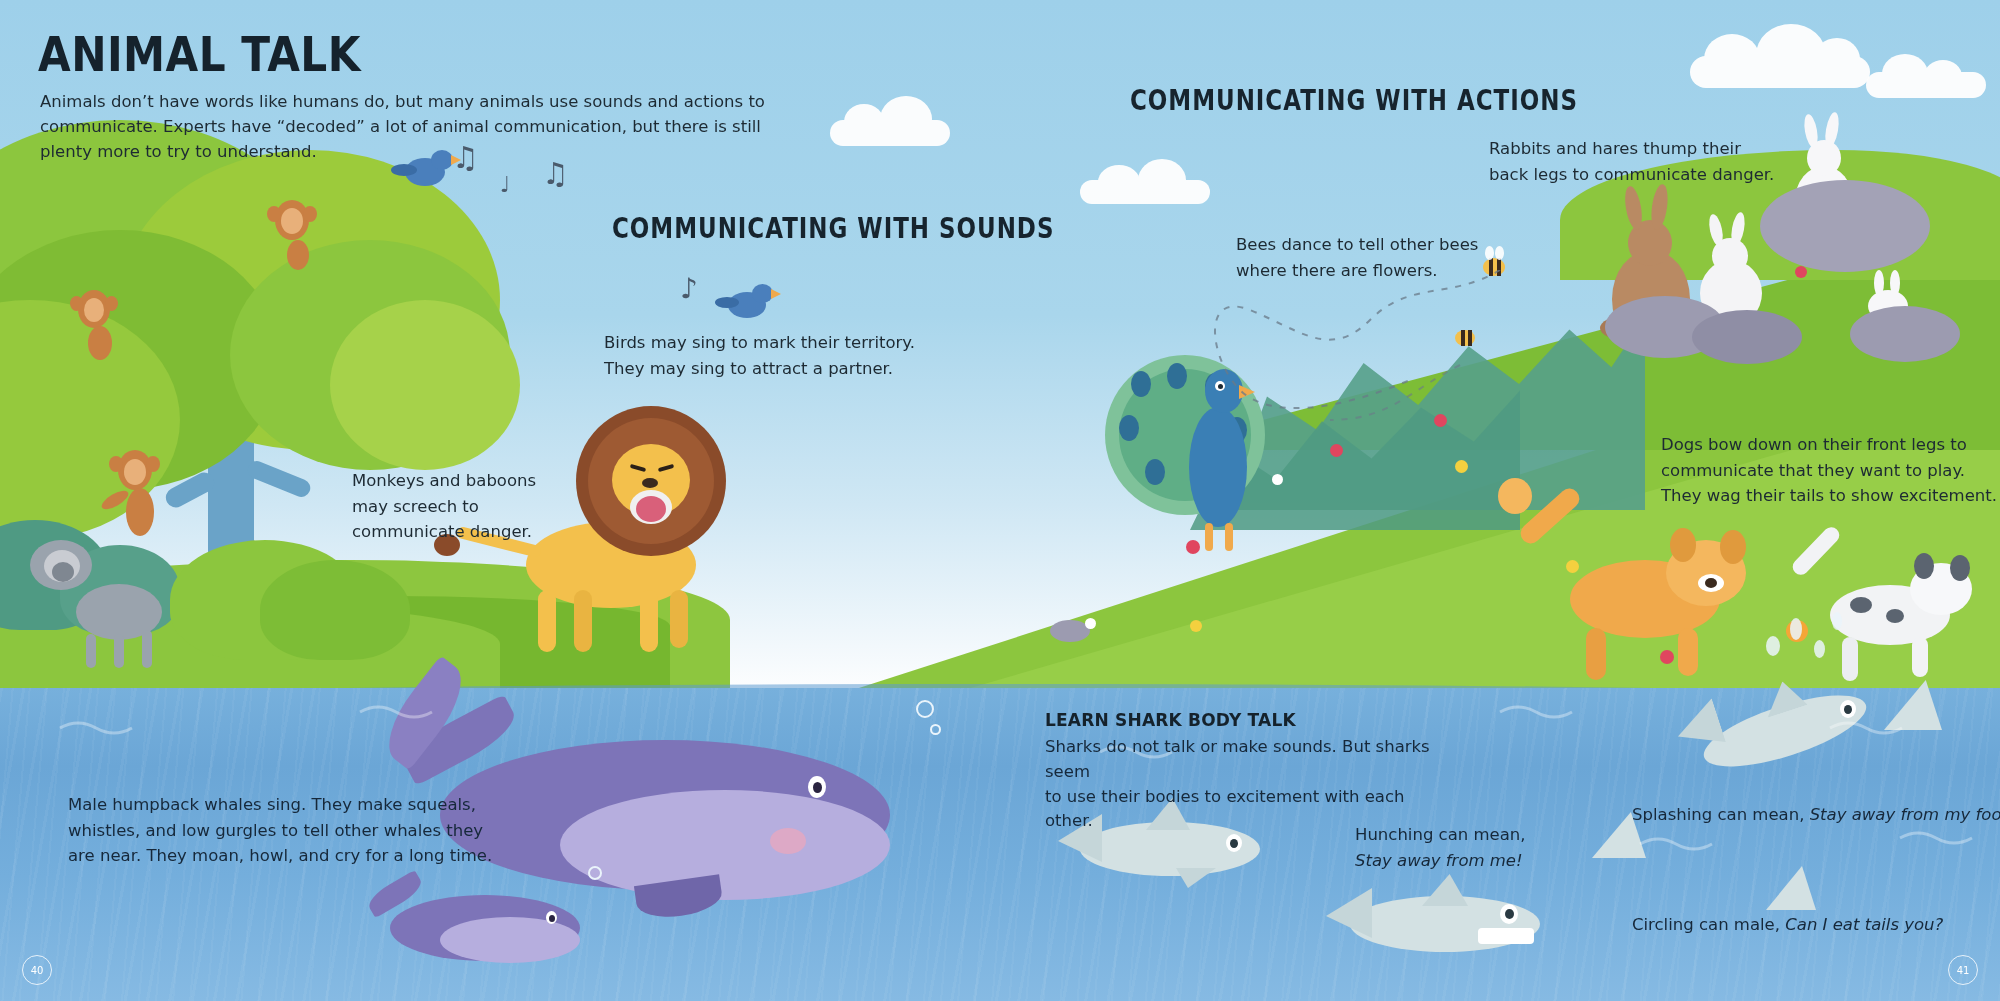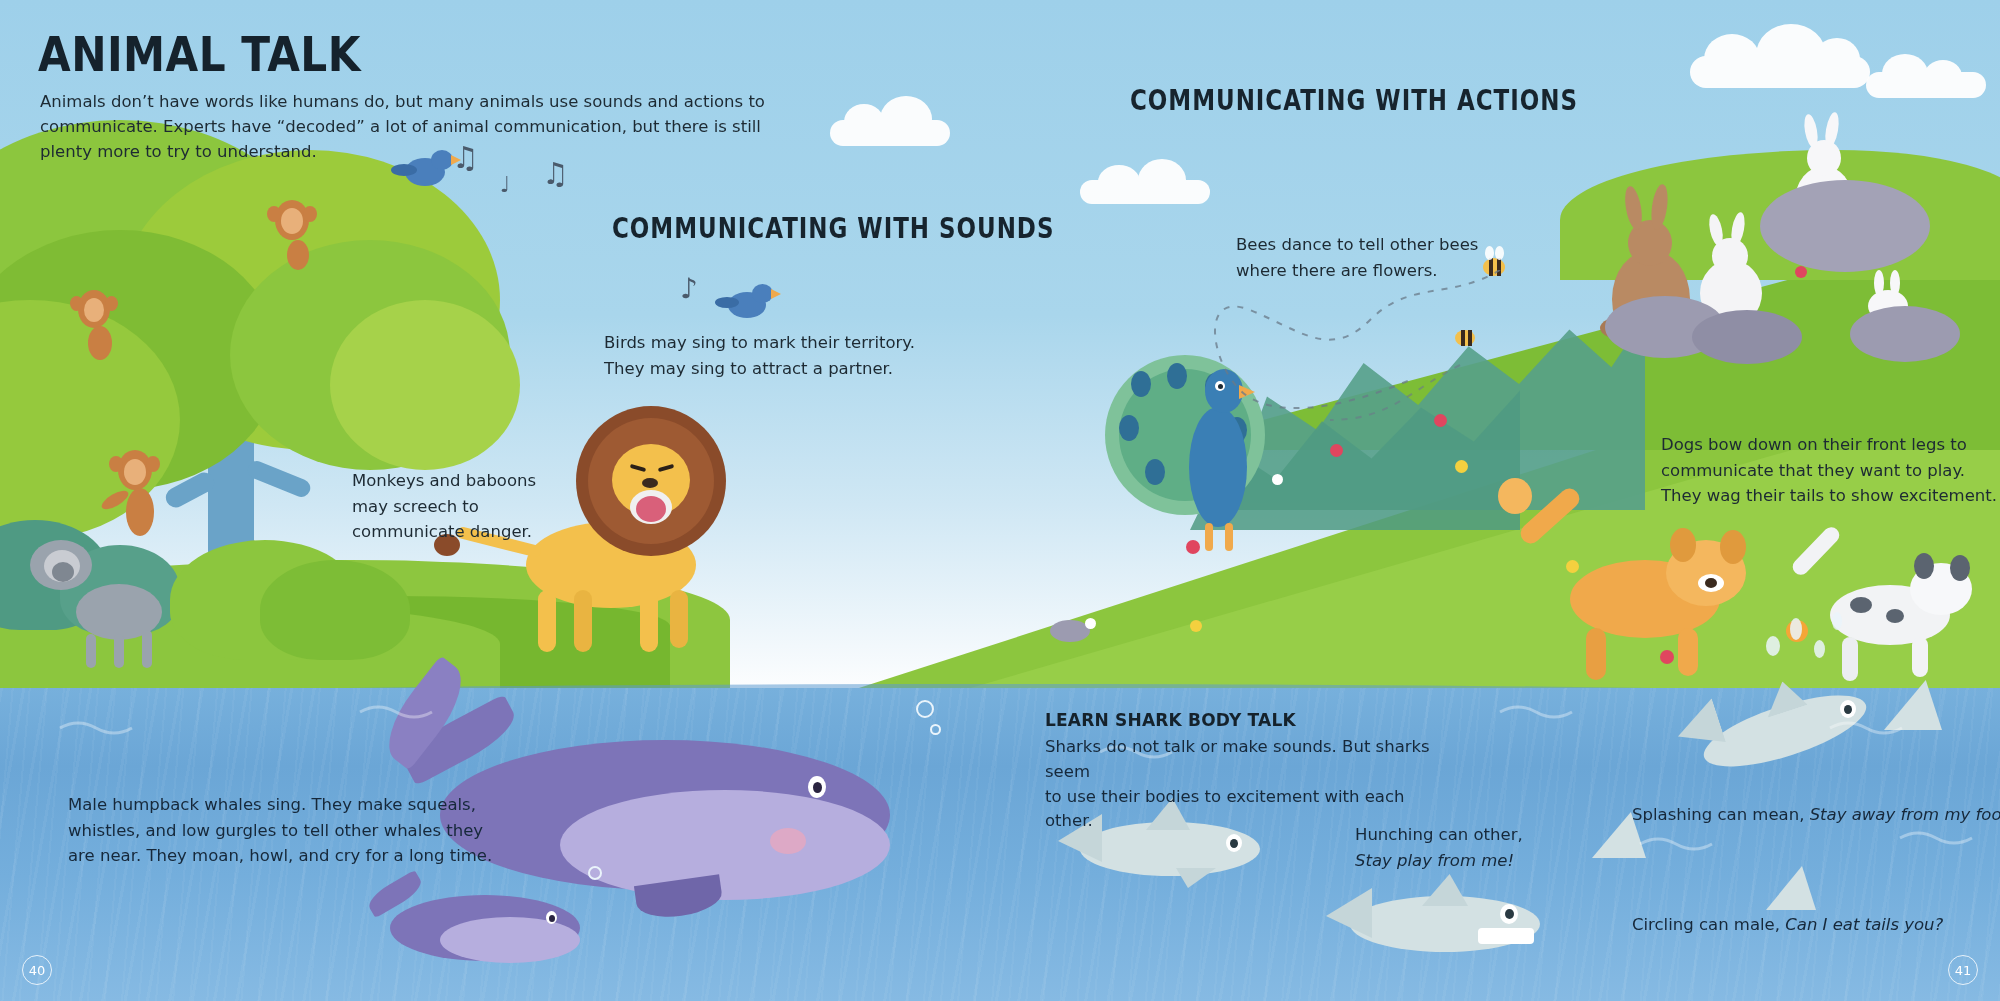--- a/index.html
+++ b/index.html
@@ -130,21 +130,21 @@
     font-weight:bold; font-size:17px; color:#15222c; letter-spacing:.2px;
   }
   .shark-body{
     position:absolute; left:1045px; top:735px; width:400px;
     font-family:"DejaVu Sans", sans-serif;
     font-size:16.5px; line-height:1.5; color:#16283a;
   }
   .pagenum{
     position:absolute; bottom:16px;
     width:30px; height:30px; border:1.6px solid rgba(255,255,255,.8);
-    border-radius:50%; color:#fff; font-size:13px;
+    border-radius:50%; color:#fff; font-size:10px;
     display:flex; align-items:center; justify-content:center;
   }
   .pagenum.left{ left:22px; }
   .pagenum.right{ right:22px; }
 
   
   .fig{ position:absolute; }
   .oval{ position:absolute; border-radius:50%; }
   .note{ position:absolute; color:#4a5a6b; font-size:30px; }
 </style>
@@ -458,34 +458,36 @@
   <h2 class="heading" style="left:612px;top:212px;">COMMUNICATING WITH SOUNDS</h2>
   <h2 class="heading" style="left:1130px;top:84px;">COMMUNICATING WITH ACTIONS</h2>
 
   <p class="caption" style="left:604px;top:330px;white-space:pre-line;">Birds may sing to mark their territory.
 They may sing to attract a partner.</p>
   <p class="caption" style="left:352px;top:468px;white-space:pre-line;">Monkeys and baboons
 may screech to
 communicate danger.</p>
   <p class="caption" style="left:1236px;top:232px;white-space:pre-line;">Bees dance to tell other bees
 where there are flowers.</p>
+  <p class="caption" style="left:1489px;top:136px;white-space:pre-line;">Rabbits and hares thump their
+back legs to communicate danger.</p>
   <p class="caption" style="left:1661px;top:432px;white-space:pre-line;">Dogs bow down on their front legs to
 communicate that they want to play.
 They wag their tails to show excitement.</p>
   <p class="caption" style="left:68px;top:792px;white-space:pre-line;color:#16283a;">Male humpback whales sing. They make squeals,
 whistles, and low gurgles to tell other whales they
 are near. They moan, howl, and cry for a long time.</p>
 
   <h3 class="shark-head">LEARN SHARK BODY TALK</h3>
   <p class="shark-body" style="white-space:pre-line;">Sharks do not talk or make sounds. But sharks seem
 to use their bodies to excitement with each other.</p>
 
   <p class="caption ital" style="left:1355px;top:822px;color:#16283a;">
-    <span>Hunching can other, </span><br>
-    <em>Stay play from me!</em>
+    <span>Hunching can mean, </span><br>
+    <em>Stay away from me!</em>
   </p>
   <p class="caption ital" style="left:1632px;top:802px;color:#16283a;white-space:nowrap;">
     <span>Splashing can mean, </span><em>Stay away from my food!</em>
   </p>
   <p class="caption ital" style="left:1632px;top:912px;color:#16283a;white-space:nowrap;">
     <span>Circling can male, </span><em>Can I eat tails you?</em>
   </p>
 
   <div class="pagenum left">40</div>
   <div class="pagenum right">41</div>

